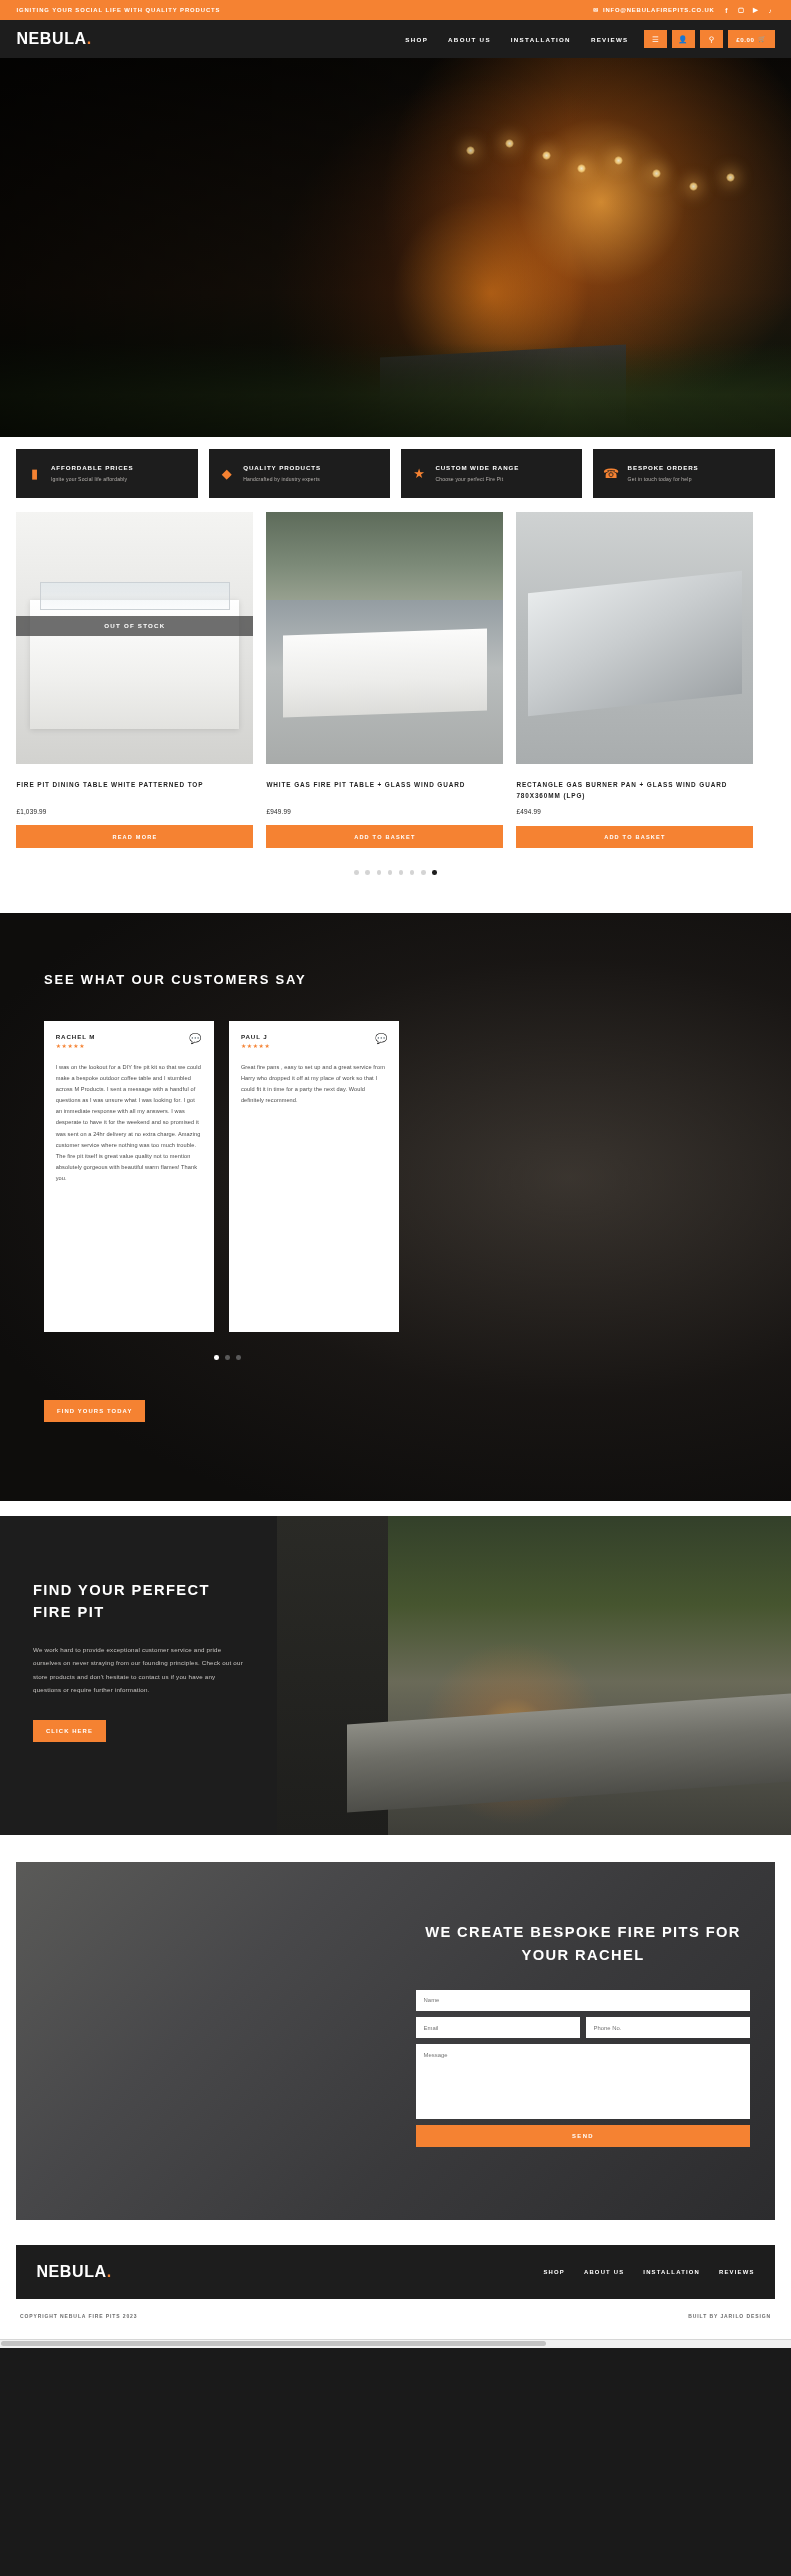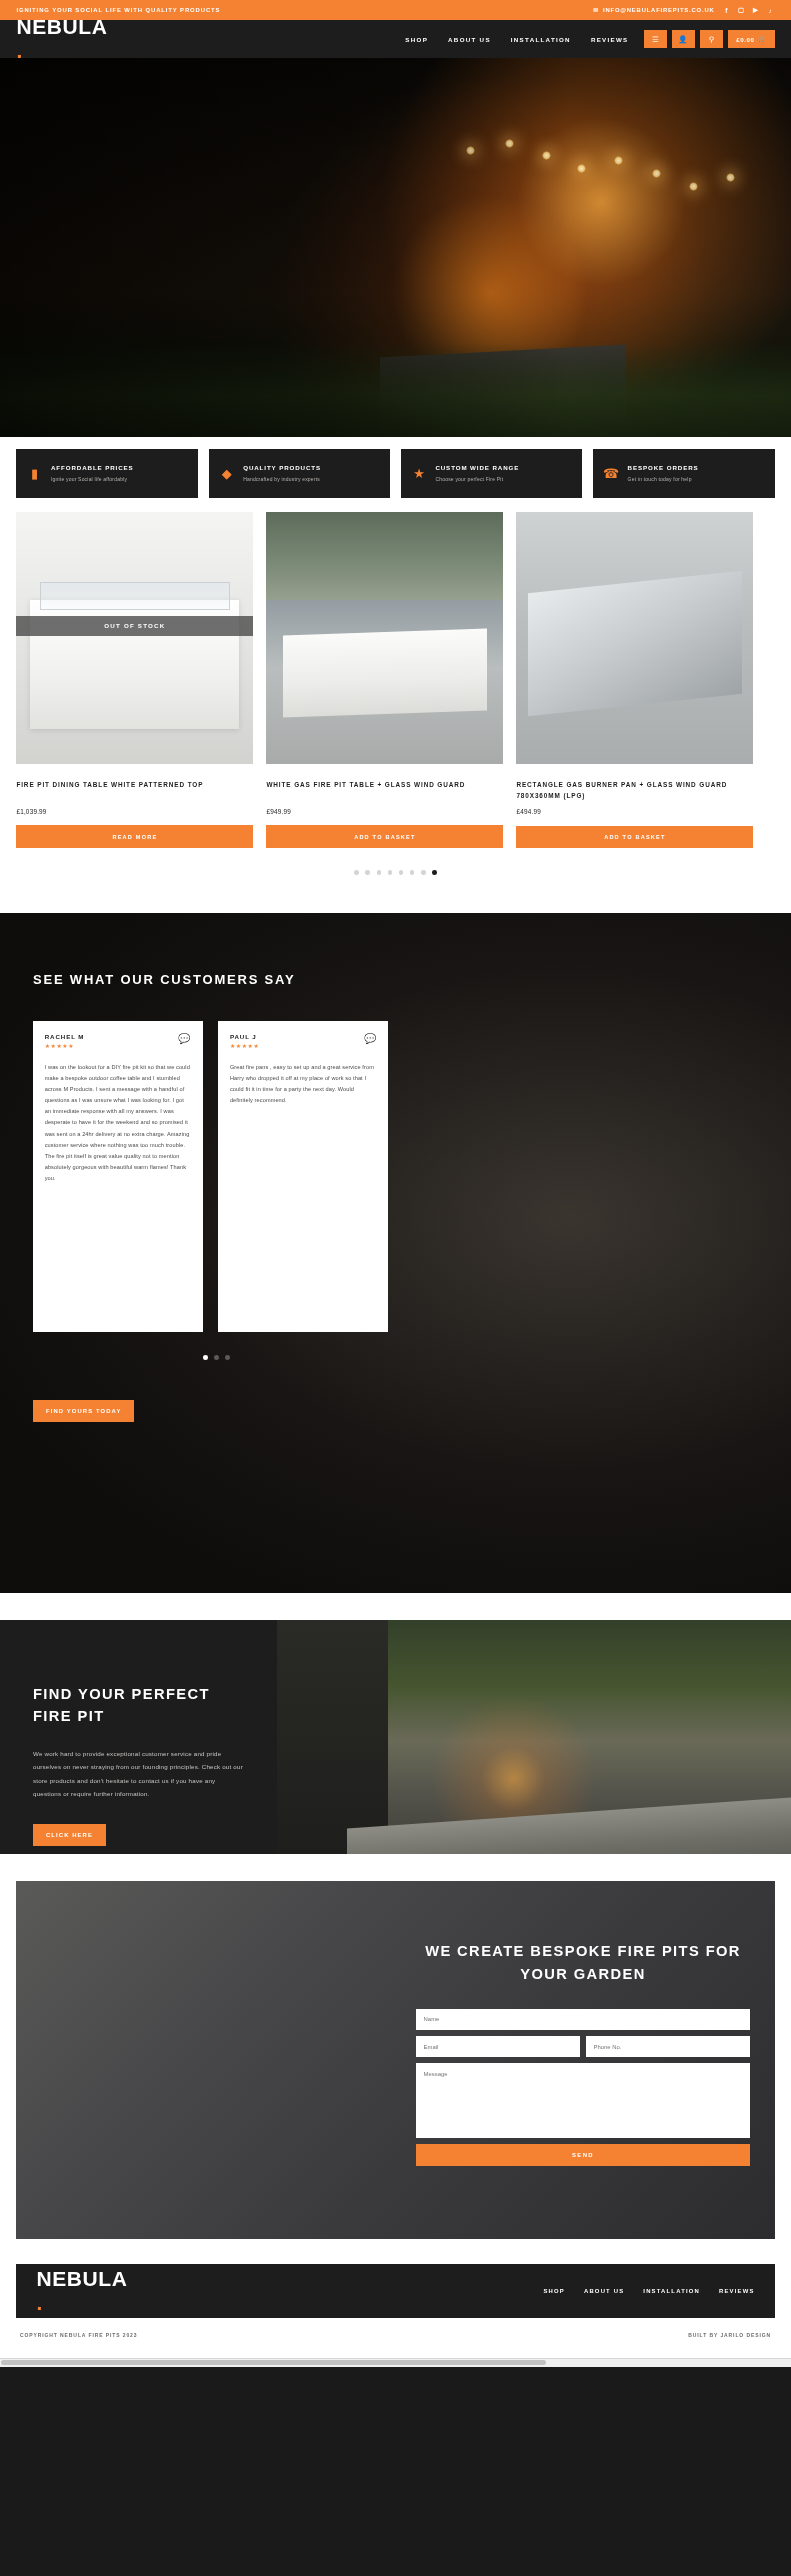--- a/index.html
+++ b/index.html
@@ -47,26 +47,25 @@
   .header {
     background: #1d1d1d;
     height: 38px;
     display: flex;
     align-items: center;
     justify-content: space-between;
     padding: 0 16.4px;
   }
   .logo {
     color: #ffffff;
-    font-size: 21px;
+    font-size: 16px;
     font-weight: bold;
     letter-spacing: 0.6px;
     display: flex;
     align-items: flex-start;
-    flex-direction: column;
   }
   .logo .dot { color: #f58232; }
   .nav {
     display: flex;
     align-items: center;
     gap: 20px;
     margin-left: auto;
     margin-right: 15.2px;
   }
   .nav a {
@@ -313,22 +312,23 @@
     background: #d4d4d4;
     cursor: pointer;
   }
   .dot-nav.active { background: #1d1d1d; }
 
   
   .reviews {
     margin-top: 38px;
     background: #141414;
     position: relative;
-    height: 680px;
+    height: 588px;
     overflow: hidden;
+    padding-left: 11px;
   }
   .reviews-bg {
     position: absolute; inset: 0;
     background:
       radial-gradient(ellipse at 72% 45%, rgba(90,80,70,0.55) 0%, rgba(25,22,20,0.9) 48%, #0e0d0c 80%),
       linear-gradient(180deg,#101010 0%, #17161500 40%, #0d0d0d 100%);
   }
   .reviews-inner { position: relative; padding: 59px 0 0 33px; }
   .reviews-title {
     color: #ffffff;
@@ -360,22 +360,22 @@
     letter-spacing: 0.1px;
   }
   .reviews .dots { margin-top: 23.4px; justify-content: flex-start; padding-left: 170px; }
   .reviews .dot-nav { background: #5a5a5a; }
   .reviews .dot-nav.active { background: #ffffff; }
   .reviews-cta { margin-top: 40px; }
 
   
   .find {
     display: flex;
-    height: 234px;
-    margin-top: 27px;
+    height: 319px;
+    margin-top: 15px;
   }
   .find-left {
     width: 277px;
     background: #1d1d1d;
     padding: 63px 33px 0 33px;
   }
   .find-title {
     color: #ffffff;
     font-size: 14.7px;
     letter-spacing: 1.4px;
@@ -690,21 +690,21 @@
       <div class="find-right-bg"></div>
       <div class="find-wall"></div>
       <div class="find-bench"></div>
     </div>
   </div>
 
   <div class="bespoke">
     <div class="bespoke-bg"></div>
     <div class="bespoke-inner">
       <div class="bespoke-col">
-        <div class="bespoke-title">WE CREATE BESPOKE FIRE PITS FOR YOUR GARDEN</div>
+        <div class="bespoke-title">WE CREATE BESPOKE FIRE PITS FOR YOUR RACHEL</div>
         <form>
           <input class="field" type="text" placeholder="Name" style="">
           <div class="field-row">
             <input class="field" type="text" placeholder="Email" style="">
             <input class="field" type="text" placeholder="Phone No." style="">
           </div>
           <textarea class="field msg" placeholder="Message" style=""></textarea>
           <button type="button" class="send-btn">SEND</button>
         </form>
       </div>

